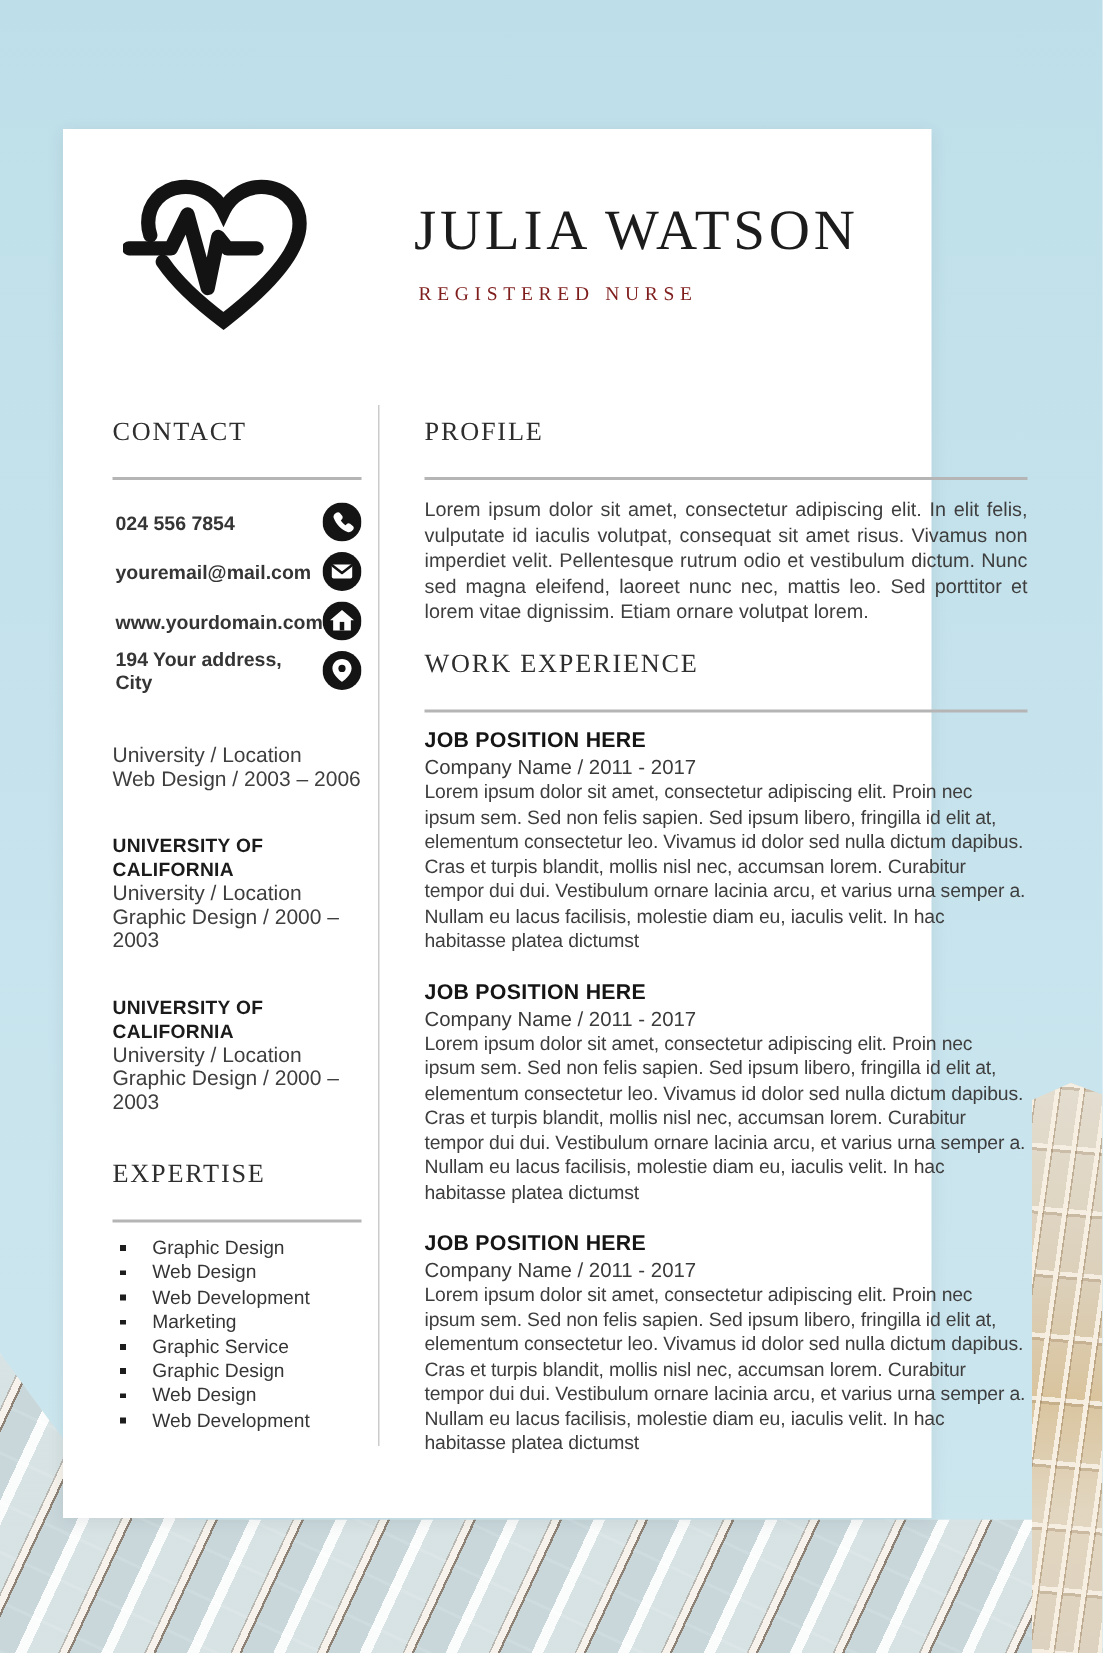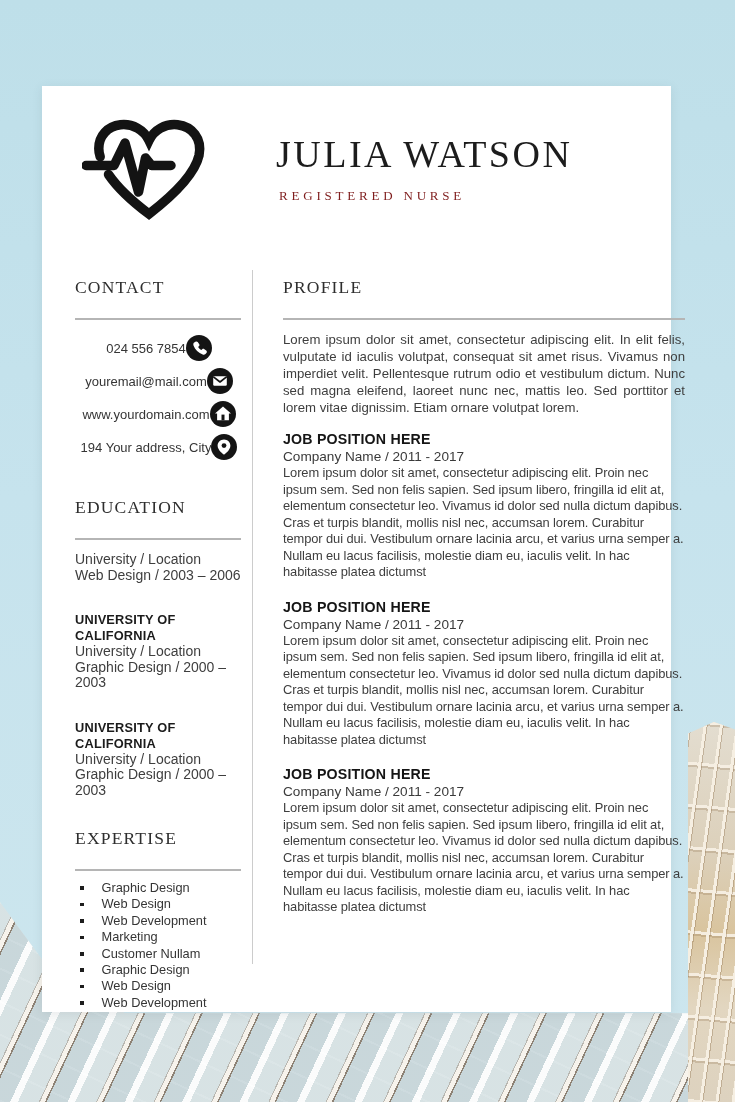--- a/index.html
+++ b/index.html
@@ -28,21 +28,21 @@
   .photo-tower{
     position:absolute; left:688px; top:722px; width:47px; height:380px;
     clip-path:polygon(0 3%, 55% 0, 100% 2%, 100% 100%, 0 100%);
     background:
       repeating-linear-gradient(98deg, #f6efe2 0 3px, rgba(146,117,82,.40) 3px 4px, transparent 4px 16px),
       repeating-linear-gradient(5deg, rgba(247,240,228,.92) 0 3px, transparent 3px 40px, rgba(146,117,82,.28) 40px 42px),
       linear-gradient(180deg,#e3ddd0 0%,#dcd0ba 35%,#d9c49e 55%,#e2d6c0 75%,#ddd2bf 100%);
   }
   
   .page{
-    position:absolute; left:42px; top:86px; width:629px; height:926px;
+    position:absolute; left:42px; top:86px; width:579px; height:926px;
     background:#fff; box-shadow:0 2px 10px rgba(60,80,90,.10);
     color:#3e3e3e;
   }
   .logo{ position:absolute; left:40px; top:24px; }
   .name{
     position:absolute; left:234px; top:46px;
     font-family:"Liberation Serif", serif; font-weight:400;
     font-size:38px; letter-spacing:2.5px; color:#1c1c1c; white-space:nowrap;
   }
   .role{
@@ -55,21 +55,21 @@
   .sec-h{
     font-family:"Liberation Serif", serif; font-weight:400;
     font-size:17.5px; line-height:22px; letter-spacing:1.2px; color:#2e2e2e;
     padding-bottom:20px; border-bottom:2px solid #b5b5b5;
   }
   .sidebar{ position:absolute; left:33px; top:190px; width:166px; }
   .main{ position:absolute; left:241px; top:190px; width:402px; }
 
   
   .c-rows{ margin-top:15px; }
-  .c-row{ display:flex; align-items:center; justify-content:center; height:26px; margin-bottom:7px; }
+  .c-row{ display:flex; align-items:center; justify-content:space-between; height:26px; margin-bottom:7px;font-weight:bold; }
   .c-text{ font-size:13px; color:#353535; padding-left:2px; }
   .c-icon{ width:26px; height:26px; flex:0 0 26px; }
 
   
   .edu-sec{ margin-top:36px; }
   .edu{ margin-top:12px; margin-bottom:29px; }
   .edu:last-child{ margin-bottom:0; }
   .edu-school{ font-weight:bold; font-size:12.8px; line-height:16px; color:#1b1b1b; letter-spacing:.2px; }
   .edu-line{ font-size:14px; line-height:15.5px; color:#3e3e3e; }
 
@@ -141,21 +141,20 @@
           <svg class="c-icon" viewBox="0 0 26 26" aria-hidden="true">
             <circle cx="13" cy="13" r="13" fill="#141414"></circle>
             <path fill="#ffffff" d="M13 5.4c-3.6 0-6.4 2.8-6.4 6.3 0 4.7 6.4 8.9 6.4 8.9s6.4-4.2 6.4-8.9c0-3.5-2.8-6.3-6.4-6.3z"></path>
             <circle cx="13" cy="11.6" r="2.4" fill="#141414"></circle>
           </svg>
         </div>
       </div>
     </section>
 
     <section class="edu-sec">
-      <h2 class="sec-h">EDUCATION</h2>
       <div class="edu">
         <div class="edu-line">University / Location</div>
         <div class="edu-line">Web Design / 2003 – 2006</div>
       </div>
       <div class="edu">
         <div class="edu-school">UNIVERSITY OF CALIFORNIA</div>
         <div class="edu-line">University / Location</div>
         <div class="edu-line">Graphic Design / 2000 – 2003</div>
       </div>
       <div class="edu">
@@ -179,21 +178,21 @@
         <li class="skill">
             <span class="bullet"></span>
             <span>Web Development</span>
           </li>
         <li class="skill">
             <span class="bullet"></span>
             <span>Marketing</span>
           </li>
         <li class="skill">
             <span class="bullet"></span>
-            <span>Customer Nullam</span>
+            <span>Graphic Service</span>
           </li>
         <li class="skill">
             <span class="bullet"></span>
             <span>Graphic Design</span>
           </li>
         <li class="skill">
             <span class="bullet"></span>
             <span>Web Design</span>
           </li>
         <li class="skill">
@@ -205,20 +204,21 @@
   </aside>
 
   <div class="main">
 
     <section>
       <h2 class="sec-h">PROFILE</h2>
       <p class="profile-text">Lorem ipsum dolor sit amet, consectetur adipiscing elit. In elit felis, vulputate id iaculis volutpat, consequat sit amet risus. Vivamus non imperdiet velit. Pellentesque rutrum odio et vestibulum dictum. Nunc sed magna eleifend, laoreet nunc nec, mattis leo. Sed porttitor et lorem vitae dignissim. Etiam ornare volutpat lorem.</p>
     </section>
 
     <section class="work-sec">
+      <h2 class="sec-h">WORK EXPERIENCE</h2>
 
       <div class="job">
         <div class="job-title">JOB POSITION HERE</div>
         <div class="job-company">Company Name / 2011 - 2017</div>
         <div class="job-desc">Lorem ipsum dolor sit amet, consectetur adipiscing elit. Proin nec ipsum sem. Sed non felis sapien. Sed ipsum libero, fringilla id elit at, elementum consectetur leo. Vivamus id dolor sed nulla dictum dapibus. Cras et turpis blandit, mollis nisl nec, accumsan lorem. Curabitur tempor dui dui. Vestibulum ornare lacinia arcu, et varius urna semper a. Nullam eu lacus facilisis, molestie diam eu, iaculis velit. In hac habitasse platea dictumst</div>
       </div>
 
       <div class="job">
         <div class="job-title">JOB POSITION HERE</div>
         <div class="job-company">Company Name / 2011 - 2017</div>

